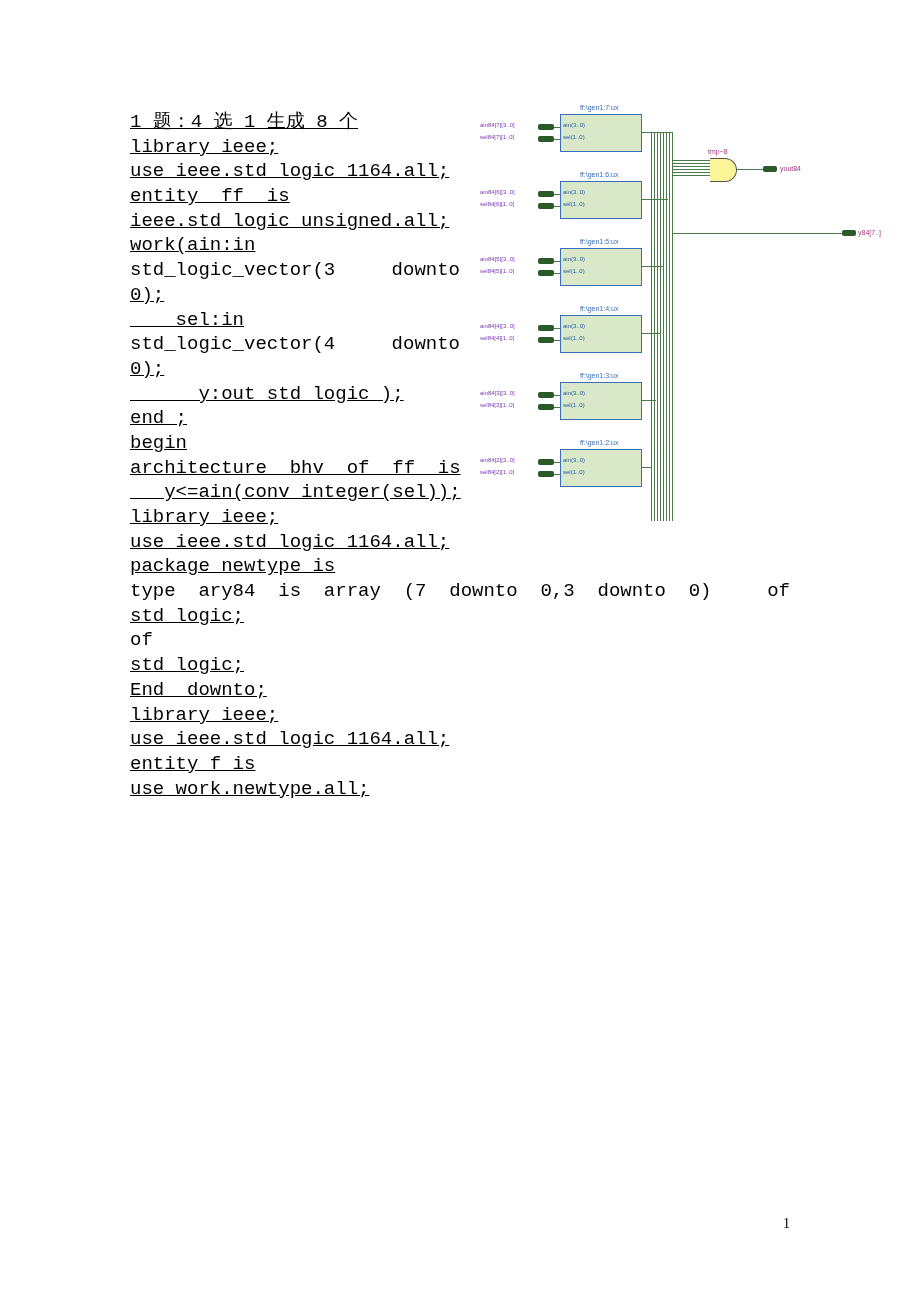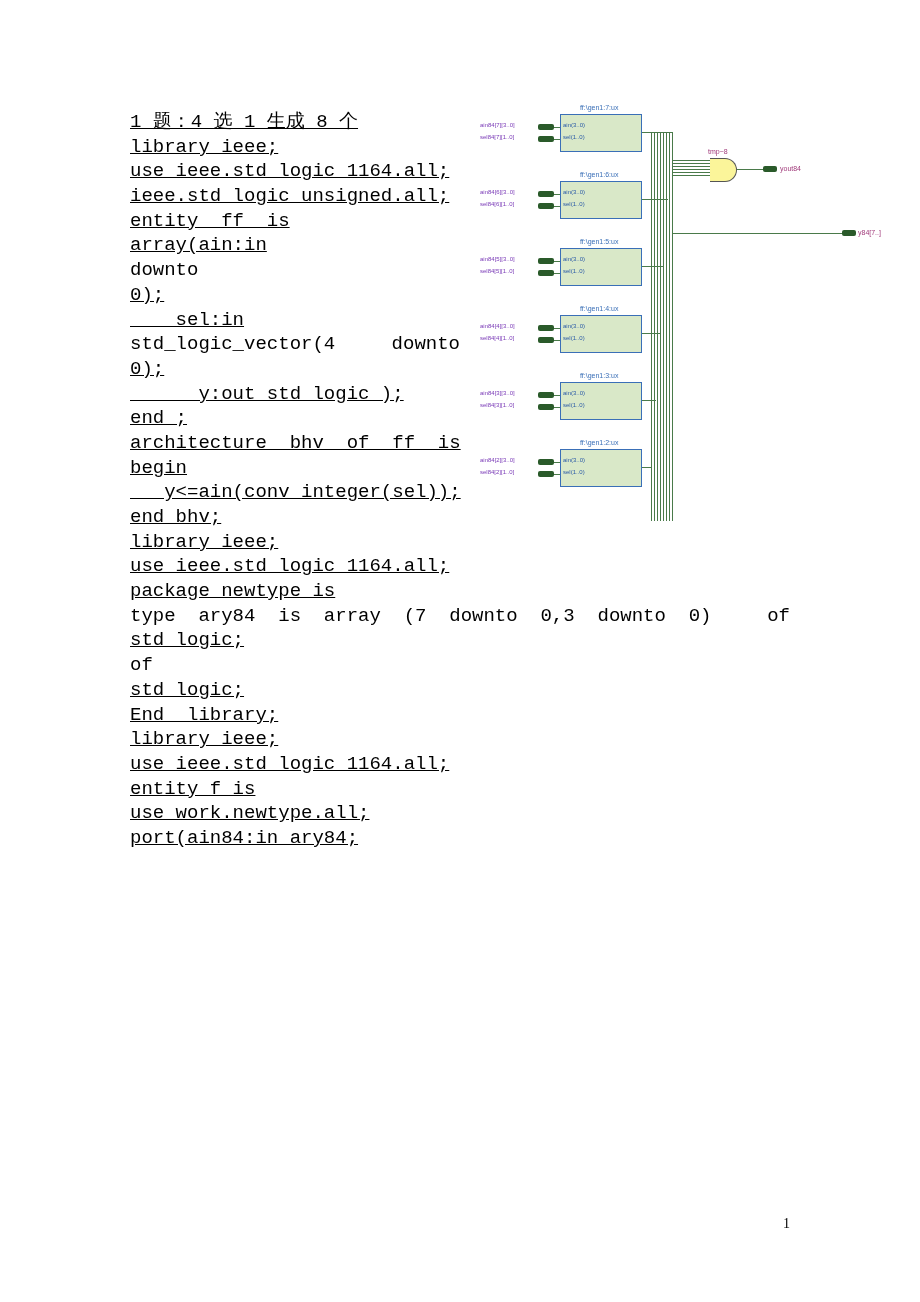--- a/index.html
+++ b/index.html
@@ -102,68 +102,67 @@
   }
 </style>
 </head>
 <body>
 
 <div class="page">
   <div class="code-line">1 题：4 选 1 生成 8 个</div>
 
   <div class="code-line">library ieee;</div>
   <div class="code-line">use ieee.std_logic_1164.all;</div>
+  <div class="code-line">entity  ff  is</div>
   <div class="code-line">ieee.std_logic_unsigned.all;</div>
-  <div class="code-line">entity  ff  is</div>
-  <div class="code-line">array(ain:in</div>
+  <div class="code-line">work(ain:in</div>
 
   <div class="justify" style="width:330px">
+    <span>std_logic_vector(3</span>
     <span>downto</span>
   </div>
 
   <div class="code-line">0);</div>
   <div class="code-line">    sel:in</div>
 
   <div class="justify" style="width:330px">
     <span>std_logic_vector(4</span>
     <span>downto</span>
   </div>
 
   <div class="code-line">0);</div>
   <div class="code-line">      y:out std_logic );</div>
   <div class="code-line">end ;</div>
   <div class="code-line"></div>
+  <div class="code-line">begin</div>
   <div class="code-line">architecture  bhv  of  ff  is</div>
-  <div class="code-line">begin</div>
   <div class="code-line">   y&lt;=ain(conv_integer(sel));</div>
-  <div class="code-line">end bhv;</div>
   <div class="code-line"></div>
   <div class="code-line">library ieee;</div>
   <div class="code-line">use ieee.std_logic_1164.all;</div>
   <div class="code-line">package newtype is</div>
 
   <div class="justify" style="width:660px">
     <span>type  ary84  is  array  (7  downto  0,3  downto  0)</span>
     <span>of</span>
   </div>
   <div class="code-line">std_logic;</div>
 
   <div class="justify" style="width:660px">
     <span>of</span>
   </div>
 
   <div class="code-line">std_logic;</div>
-  <div class="code-line">End  library;</div>
+  <div class="code-line">End  downto;</div>
   <div class="code-line"></div>
   <div class="code-line"></div>
   <div class="code-line">library ieee;</div>
   <div class="code-line">use ieee.std_logic_1164.all;</div>
   <div class="code-line">entity f is</div>
   <div class="code-line">use work.newtype.all;</div>
-  <div class="code-line">port(ain84:in ary84;</div>
 </div>
 
 <div class="diagram" id="diagram">
     <div class="block-label" style="left: 100px; top: 4px;">ff:\gen1:7:ux</div>
     <div class="block" style="left: 80px; top: 14px;"></div>
     <div class="port-txt" style="left: 0px; top: 22px;">ain84[7][3..0]</div>
     <div class="port-txt" style="left: 0px; top: 34px;">sel84[7][1..0]</div>
     <div class="port-pin" style="left: 58px; top: 24px;"></div>
     <div class="wire wire-h" style="left: 74px; top: 27px; width: 6px;"></div>
     <div class="port-pin" style="left: 58px; top: 36px;"></div>

